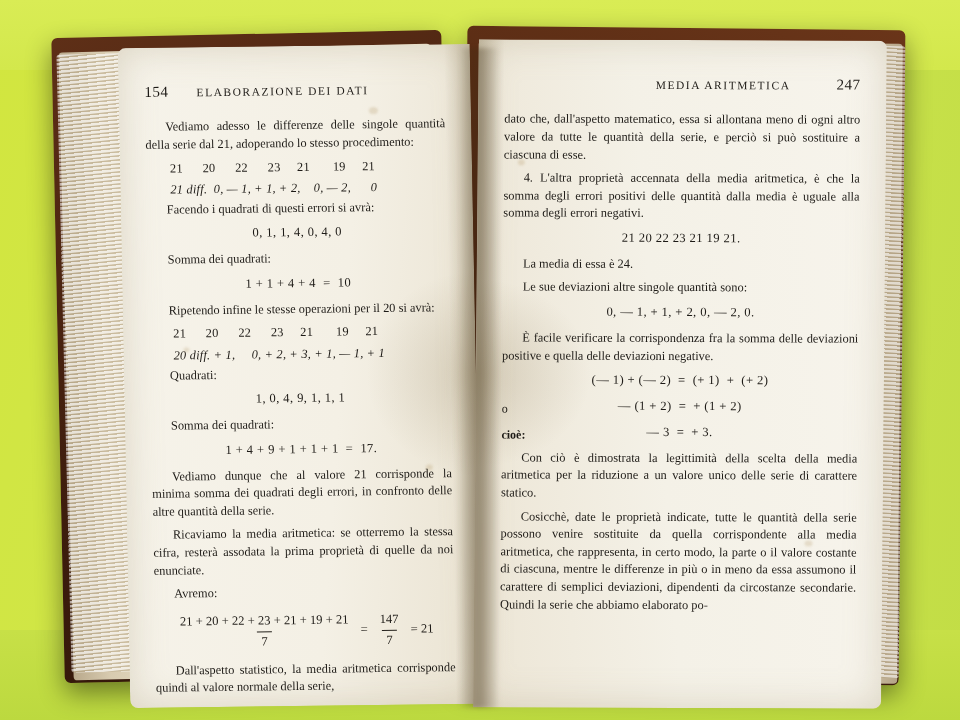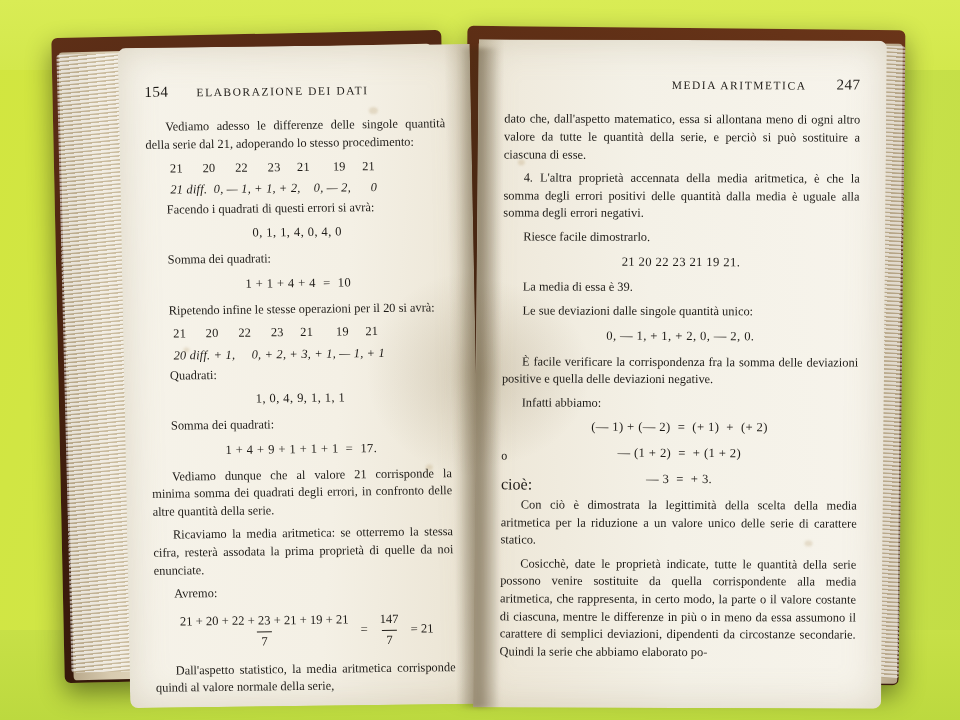--- a/index.html
+++ b/index.html
@@ -135,21 +135,21 @@
   .head-row.right { justify-content: flex-end; }
   .folio {
     font-size: 15px;
     letter-spacing: 0.5px;
   }
   .running-head {
     letter-spacing: 1.6px;
     font-size: 11.4px;
   }
   .head-row.left .running-head { margin-left: 28px; }
-  .head-row.right .running-head { margin-right: 30px; }
+  .head-row.right .running-head { margin-right: 46px; }
 
   p.para {
     margin: 0 0 6px 0;
     text-align: justify;
     text-indent: 20px;
     hyphens: none;
   }
   p.para.noindent { text-indent: 0; }
   .formula {
     margin: 7px 0 8px 0;
@@ -298,35 +298,33 @@
 
     <div class="page page-right">
       <div class="page-inner">
         <div class="head-row right">
           <span class="running-head">MEDIA ARITMETICA</span>
           <span class="folio">247</span>
         </div>
 
         <p class="para noindent">dato che, dall'aspetto matematico, essa si allontana meno di ogni altro valore da tutte le quantità della serie, e perciò si può sostituire a ciascuna di esse.</p>
         <p class="para">4. L'altra proprietà accennata della media aritmetica, è che la somma degli errori positivi delle quantità dalla media è uguale alla somma degli errori negativi.</p>
-        <p class="para">Riesce facile dimostrarlo.</p>
         <div class="formula">21 20 22 23 21 19 21.</div>
-        <p class="para">La media di essa è 39.</p>
-        <p class="para">Le sue deviazioni dalle singole quantità unico:</p>
+        <p class="para">La media di essa è 24.</p>
+        <p class="para">Le sue deviazioni altre singole quantità sono:</p>
         <div class="formula">0, — 1, + 1, + 2, 0, — 2, 0.</div>
         <p class="para">È facile verificare la corrispondenza fra la somma delle deviazioni positive e quella delle deviazioni negative.</p>
-        <p class="para">Infatti abbiamo:</p>
         <div class="formula">(— 1) + (— 2)  =  (+ 1)  +  (+ 2)</div>
 
         <div style="position:relative;">
           <span style="position:absolute; left:0; top:3px; font-size:12px;">o</span>
           <div class="formula">— (1 + 2)  =  + (1 + 2)</div>
         </div>
         <div style="position:relative;">
-          <span style="position:absolute; left:0; top:3px; font-size:16px;">cioè:</span>
+          <span style="position:absolute; left:0; top:3px; font-size:12px;font-weight:bold;">cioè:</span>
           <div class="formula">— 3  =  + 3.</div>
         </div>
 
         <p class="para">Con ciò è dimostrata la legittimità della scelta della media aritmetica per la riduzione a un valore unico delle serie di carattere statico.</p>
         <p class="para">Cosicchè, date le proprietà indicate, tutte le quantità della serie possono venire sostituite da quella corrispondente alla media aritmetica, che rappresenta, in certo modo, la parte o il valore costante di ciascuna, mentre le differenze in più o in meno da essa assumono il carattere di semplici deviazioni, dipendenti da circostanze secondarie. Quindi la serie che abbiamo elaborato po-</p>
 
         <div class="spot" style="left:40px; top:120px; width:7px; height:6px;"></div>
         <div class="spot" style="left:330px; top:500px; width:8px; height:6px;"></div>
       </div>
       <div class="edge-dark-right"></div>

